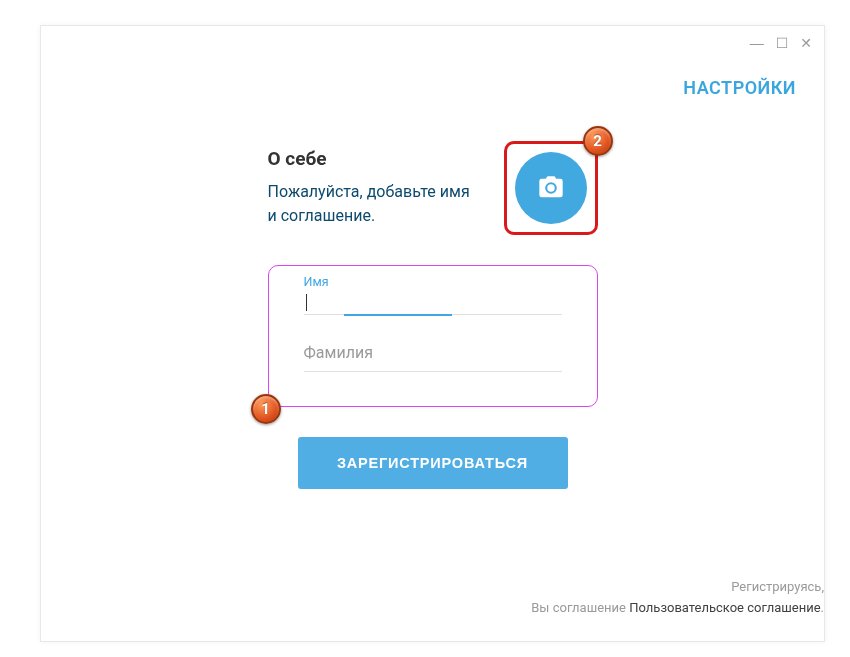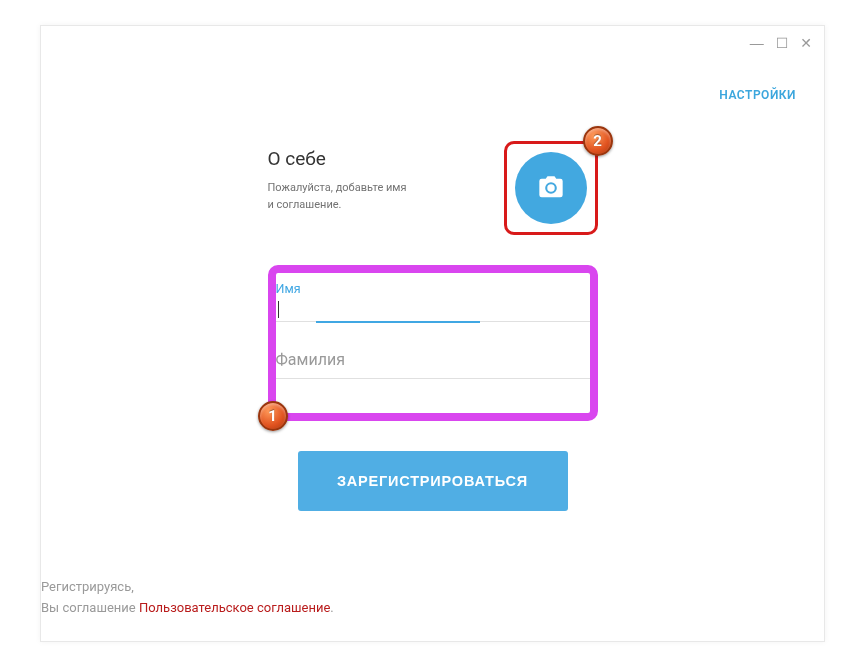--- a/index.html
+++ b/index.html
@@ -31,51 +31,51 @@
     }
     .window-controls span {
       font-size: 14px;
       color: #999;
       cursor: pointer;
       line-height: 1;
       font-family: Arial, sans-serif;
     }
     .settings-link {
       position: absolute;
-      top: 62px;
+      top: 51px;
       right: 28px;
       color: #3ba6dd;
-      font-size: 12px;
+      font-size: 18px;
       font-weight: 600;
       letter-spacing: .5px;
       cursor: pointer;
     }
     .content {
       position: absolute;
       top: 115px;
       left: 50%;
       transform: translateX(-50%);
       width: 330px;
     }
     .header-row {
       display: flex;
       justify-content: space-between;
       align-items: flex-start;
       margin-bottom: 30px;
     }
     .header-text { flex: 1; padding-top: 6px; }
     .title {
       font-size: 19px;
-      font-weight: 400;
+      font-weight: 700;
       color: #333;
       margin-bottom: 10px;
     }
     .subtitle {
-      font-size: 11px;
-      color: #737373;
+      font-size: 16px;
+      color: #0c4a6e;
       line-height: 1.5;
     }
     .photo-wrap {
       position: relative;
       border: 3px solid #d81a1a;
       border-radius: 10px;
       padding: 8px;
       margin-left: 8px;
     }
     .photo-btn {
@@ -102,23 +102,23 @@
       justify-content: center;
       color: #fff;
       font-weight: 700;
       font-size: 15px;
       text-shadow: 0 -1px 1px rgba(0,0,0,.4);
     }
     .badge-2 { top: -18px; right: -18px; }
     .badge-1 { left: -18px; bottom: -18px; }
     .inputs-wrap {
       position: relative;
-      border: 8px solid #d946ef;
+      border: 1px solid #d946ef;
       border-radius: 10px;
-      padding: 14px 0 12px;
+      padding: 14px 35px 12px;
     }
     .input-group { position: relative; margin-bottom: 22px; }
     .input-group:last-child { margin-bottom: 6px; }
     .input-label {
       font-size: 12.5px;
       color: #40a7e3;
       position: absolute;
       top: -6px;
       left: 0;
     }
@@ -144,47 +144,47 @@
       position: absolute;
       left: 2px;
       top: 14px;
       width: 1px;
       height: 17px;
       background: #333;
     }
     .register-btn {
       margin-top: 30px;
       width: 270px;
-      height: 60px;
+      height: 52px;
       margin-left: auto;
       margin-right: auto;
       background: #50aee4;
       color: #fff;
       font-size: 14.5px;
       font-weight: 600;
       letter-spacing: .8px;
       border: none;
       border-radius: 3px;
       cursor: pointer;
       display: flex;
       align-items: center;
       justify-content: center;
     }
     .footer {
       position: absolute;
       bottom: 22px;
       left: 0;
       right: 0;
-      text-align: left;
+      text-align: right;
       font-size: 13px;
       color: #9a9a9a;
       line-height: 1.6;
     }
     .footer a {
-      color: #b91c1c;
+      color: #404040;
       text-decoration: none;
       cursor: pointer;
     }
   </style>
 </head>
 <body>
 
 <div class="window">
 
   <div class="window-controls">

